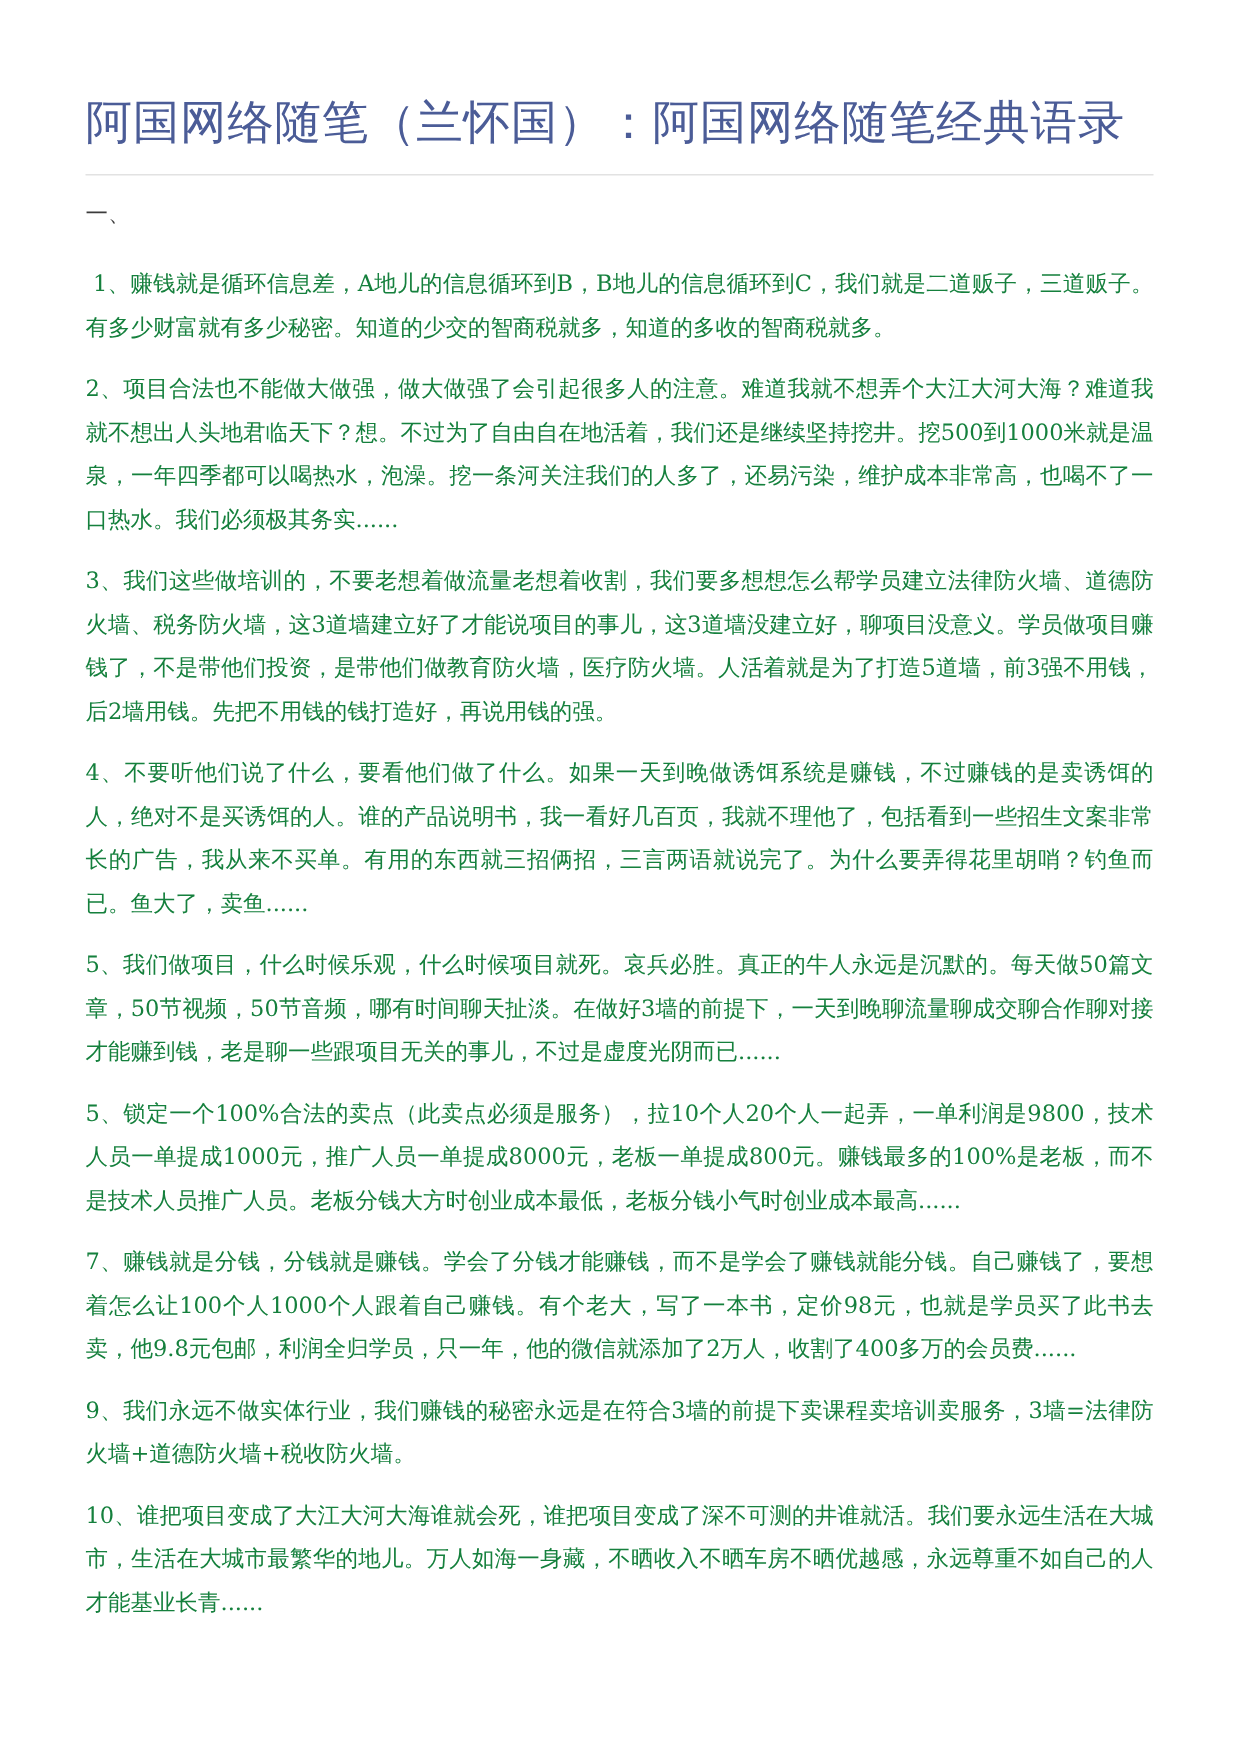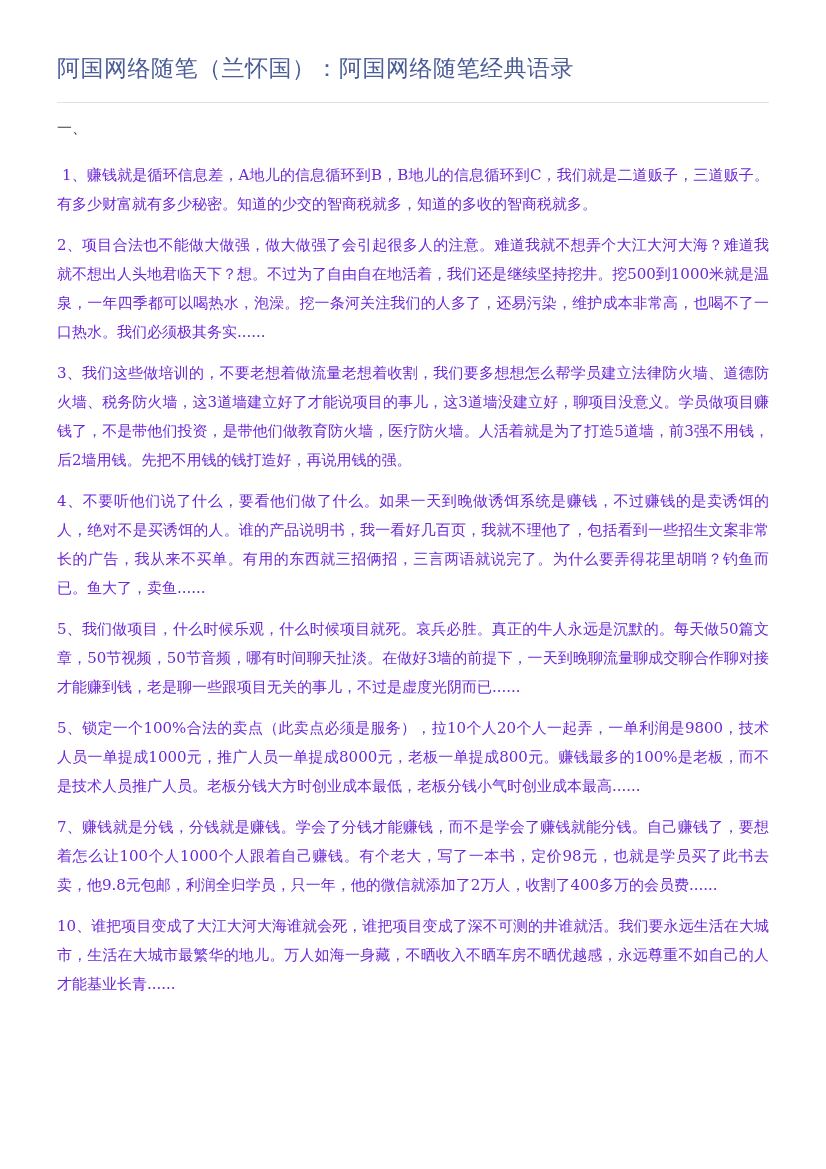--- a/index.html
+++ b/index.html
@@ -14,41 +14,41 @@
   }
   .page {
     box-sizing: border-box;
     width: 826px;
     min-height: 1169px;
     padding: 50px 57px 40px 57px;
     background: #ffffff;
     overflow: hidden;
   }
   h1.title {
-    font-size: 23px;
+    font-size: 31px;
     font-weight: 400;
     color: #4b5c97;
-    margin: 2px 0 18px 0;
+    margin: 16px 0 18px 0;
     line-height: 32px;
     letter-spacing: 0.5px;
   }
   hr.divider {
     border: none;
     border-top: 1px solid #e2e2e2;
     margin: 0 0 14px 0;
   }
   .marker {
     font-size: 15px;
     color: #3c3c3c;
     margin: 0 0 22px 0;
     line-height: 22px;
   }
   .section p {
     font-size: 15px;
-    color: #6d28d9;
+    color: #15803d;
     line-height: 29px;
     margin: 0 0 12px 0;
     text-align: justify;
   }
   
   #sections .section:nth-child(2) p {
     line-height: 23px;
     margin-bottom: 14px;
   }
 </style>
@@ -61,16 +61,17 @@
   <div id="sections">
       <div class="section">
         <div class="marker">一、</div>
         <p>&nbsp;1、赚钱就是循环信息差，A地儿的信息循环到B，B地儿的信息循环到C，我们就是二道贩子，三道贩子。有多少财富就有多少秘密。知道的少交的智商税就多，知道的多收的智商税就多。</p>
         <p>2、项目合法也不能做大做强，做大做强了会引起很多人的注意。难道我就不想弄个大江大河大海？难道我就不想出人头地君临天下？想。不过为了自由自在地活着，我们还是继续坚持挖井。挖500到1000米就是温泉，一年四季都可以喝热水，泡澡。挖一条河关注我们的人多了，还易污染，维护成本非常高，也喝不了一口热水。我们必须极其务实......</p>
         <p>3、我们这些做培训的，不要老想着做流量老想着收割，我们要多想想怎么帮学员建立法律防火墙、道德防火墙、税务防火墙，这3道墙建立好了才能说项目的事儿，这3道墙没建立好，聊项目没意义。学员做项目赚钱了，不是带他们投资，是带他们做教育防火墙，医疗防火墙。人活着就是为了打造5道墙，前3强不用钱，后2墙用钱。先把不用钱的钱打造好，再说用钱的强。</p>
         <p>4、不要听他们说了什么，要看他们做了什么。如果一天到晚做诱饵系统是赚钱，不过赚钱的是卖诱饵的人，绝对不是买诱饵的人。谁的产品说明书，我一看好几百页，我就不理他了，包括看到一些招生文案非常长的广告，我从来不买单。有用的东西就三招俩招，三言两语就说完了。为什么要弄得花里胡哨？钓鱼而已。鱼大了，卖鱼......</p>
         <p>5、我们做项目，什么时候乐观，什么时候项目就死。哀兵必胜。真正的牛人永远是沉默的。每天做50篇文章，50节视频，50节音频，哪有时间聊天扯淡。在做好3墙的前提下，一天到晚聊流量聊成交聊合作聊对接才能赚到钱，老是聊一些跟项目无关的事儿，不过是虚度光阴而已......</p>
         <p>5、锁定一个100%合法的卖点（此卖点必须是服务），拉10个人20个人一起弄，一单利润是9800，技术人员一单提成1000元，推广人员一单提成8000元，老板一单提成800元。赚钱最多的100%是老板，而不是技术人员推广人员。老板分钱大方时创业成本最低，老板分钱小气时创业成本最高......</p>
         <p>7、赚钱就是分钱，分钱就是赚钱。学会了分钱才能赚钱，而不是学会了赚钱就能分钱。自己赚钱了，要想着怎么让100个人1000个人跟着自己赚钱。有个老大，写了一本书，定价98元，也就是学员买了此书去卖，他9.8元包邮，利润全归学员，只一年，他的微信就添加了2万人，收割了400多万的会员费......</p>
+        <p>9、我们永远不做实体行业，我们赚钱的秘密永远是在符合3墙的前提下卖课程卖培训卖服务，3墙=法律防火墙+道德防火墙+税收防火墙。</p>
         <p>10、谁把项目变成了大江大河大海谁就会死，谁把项目变成了深不可测的井谁就活。我们要永远生活在大城市，生活在大城市最繁华的地儿。万人如海一身藏，不晒收入不晒车房不晒优越感，永远尊重不如自己的人才能基业长青......</p>
       </div>
     </div>
 </div>
 
 </body></html>

